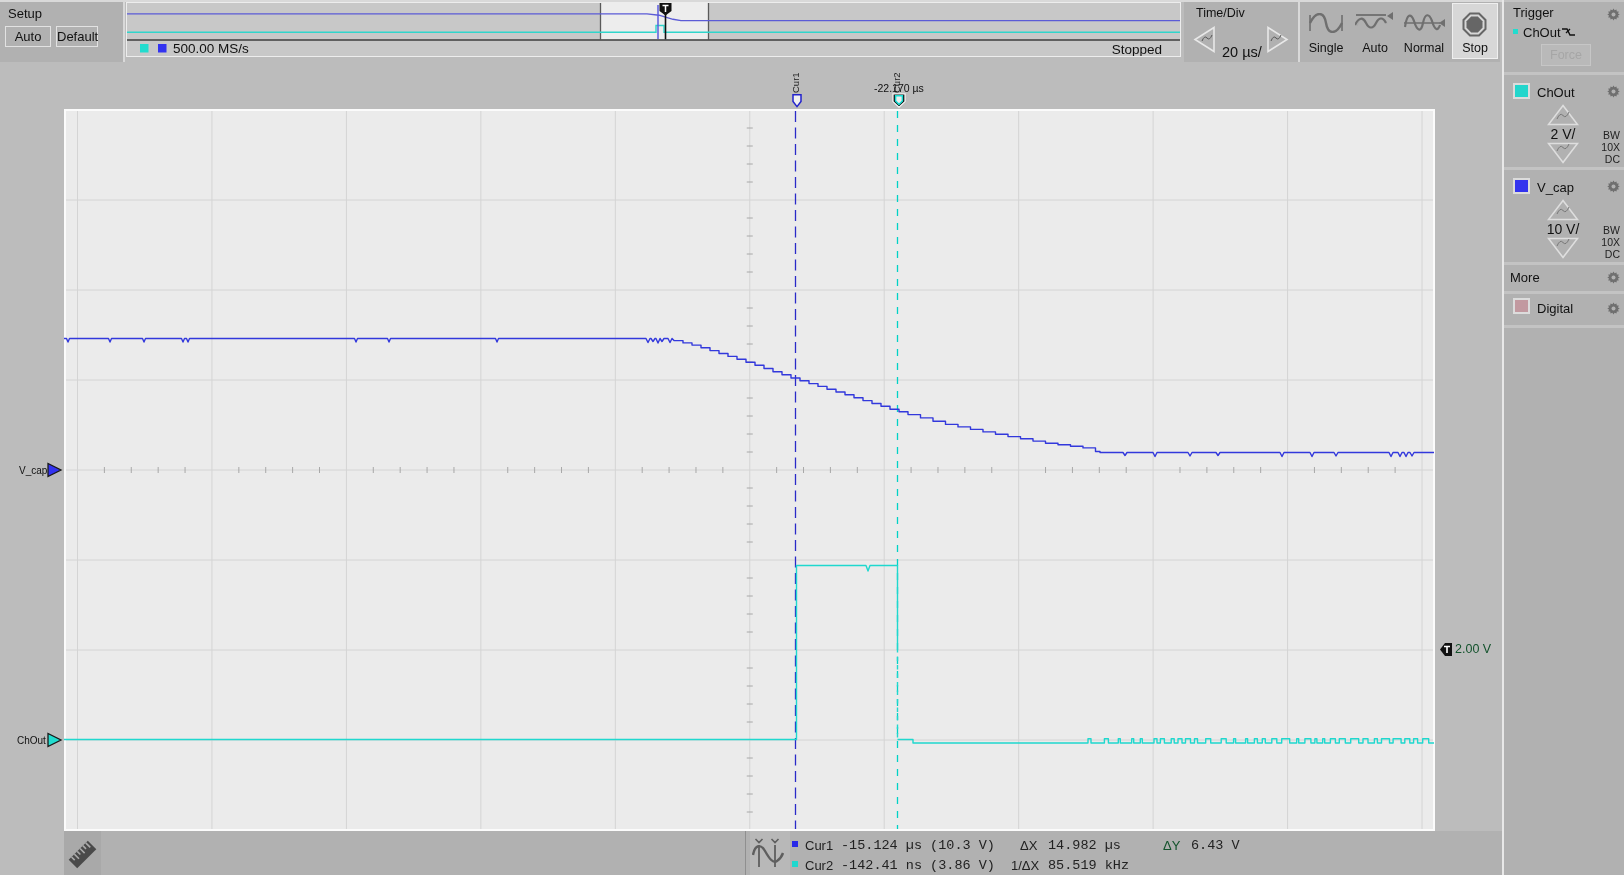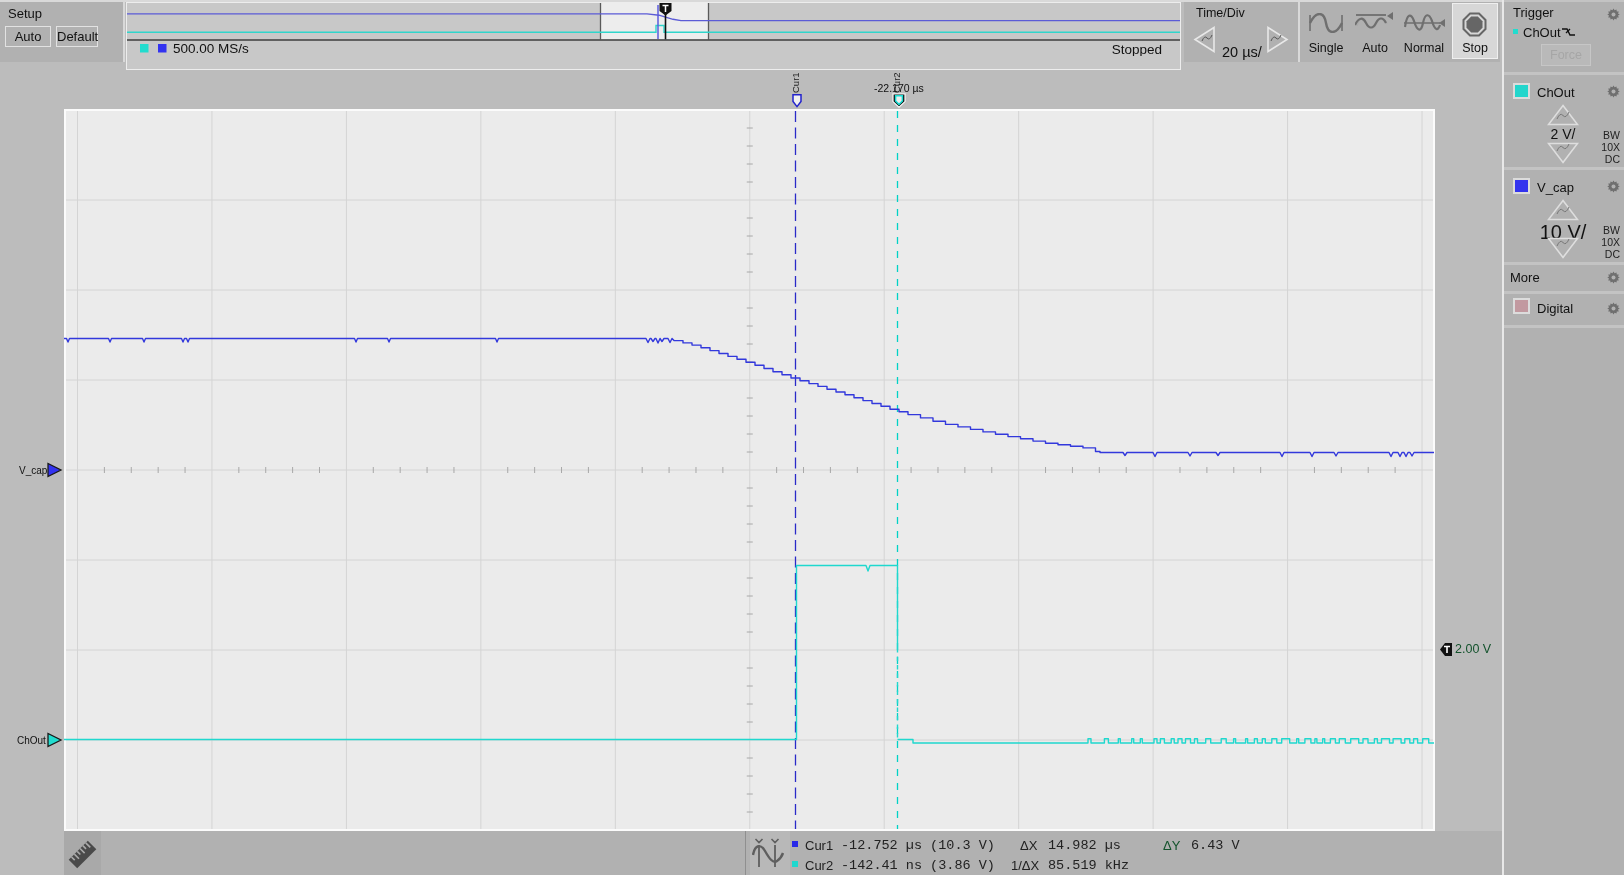--- a/index.html
+++ b/index.html
@@ -15,21 +15,21 @@
 </style></head><body>
 
 <div class="abs" style="left:0;top:0;width:1624px;height:2px;background:#d9d9d9"></div>
 
 <div class="sec" style="left:0;top:2px;width:123px;height:60px"></div>
 <div class="lbl" style="left:8px;top:6px">Setup</div>
 <div class="btn" style="left:5px;top:26px;width:46px;height:21px;line-height:19px">Auto</div>
 <div class="btn" style="left:56px;top:26px;width:42px;height:21px;line-height:19px">Default</div>
 <div class="abs" style="left:123px;top:2px;width:2px;height:60px;background:#d9d9d9"></div>
 
-<div class="abs" style="left:126px;top:2px;width:1055px;height:68px;background:#c8c8c8;border:1px solid #ededed">
+<div class="abs" style="left:126px;top:2px;width:1055px;height:55px;background:#c8c8c8;border:1px solid #ededed">
   <svg width="1053" height="53" viewBox="0 0 1053 53">
     <rect x="473" y="0" width="108" height="36.5" fill="#ededed"></rect>
     <line x1="473.5" y1="0" x2="473.5" y2="36.5" stroke="#5a5a5a" stroke-width="1.3"></line>
     <line x1="581.5" y1="0" x2="581.5" y2="36.5" stroke="#5a5a5a" stroke-width="1.3"></line>
     <polyline points="0,10.9 520,10.9 532,12.2 546,16.3 554,17.6 1053,17.6" fill="none" stroke="#5b5bd6" stroke-width="1.4"></polyline>
     <polyline points="0,29.3 529,29.3 529,22.5 537,22.5 537,29.3 1053,29.3" fill="none" stroke="#30d5cb" stroke-width="1.4"></polyline>
     <line x1="531" y1="2" x2="531" y2="36" stroke="#5b5bdc" stroke-width="1.5"></line>
     <line x1="538.5" y1="11" x2="538.5" y2="36.5" stroke="#111" stroke-width="1.6"></line>
     <path d="M532.5 0 L544.5 0 L544.5 8 L538.5 12.5 L532.5 8 Z" fill="#111"></path>
     <path d="M535.5 2.6 L541.5 2.6 M538.5 2.6 L538.5 9" stroke="#fff" stroke-width="1.5" fill="none"></path>
@@ -117,21 +117,21 @@
 <div class="abs" style="left:1513px;top:178px;width:17px;height:16px;background:#3333ee;border:2px solid #dcdcdc"></div>
 <div class="lbl" style="left:1537px;top:180px">V_cap</div>
 <svg class="abs" style="left:1607px;top:180px" width="13" height="13" viewBox="0 0 13 13">
   <path d="M6.5 0.5 L7.6 2.2 L9.5 1.5 L9.8 3.5 L11.8 3.6 L11 5.5 L12.7 6.5 L11 7.5 L11.8 9.4 L9.8 9.5 L9.5 11.5 L7.6 10.8 L6.5 12.5 L5.4 10.8 L3.5 11.5 L3.2 9.5 L1.2 9.4 L2 7.5 L0.3 6.5 L2 5.5 L1.2 3.6 L3.2 3.5 L3.5 1.5 L5.4 2.2 Z" fill="#6f6f6f"></path>
   <circle cx="6.5" cy="6.5" r="2" fill="#b1b1b1"></circle>
 </svg>
 <svg class="abs" style="left:1547px;top:199px" width="32" height="22" viewBox="0 0 32 22">
   <path d="M16 1.5 L30.5 20.5 L1.5 20.5 Z" fill="none" stroke="#dedede" stroke-width="1.6"></path>
   <path d="M10 15 q3-7 6-3.5 q3 3.5 6-3.5" fill="none" stroke="#777" stroke-width="1"></path>
 </svg>
-<div class="lbl" style="left:1563px;top:221px;font-size:20px;transform:translateX(-50%)">10 V/</div>
+<div class="lbl" style="left:1563px;top:221px;font-size:14px;transform:translateX(-50%)">10 V/</div>
 <div class="small3" style="left:1580px;top:224px;width:40px;line-height:12px;font-size:10.5px">BW<br>10X<br>DC</div>
 <svg class="abs" style="left:1547px;top:237px" width="32" height="22" viewBox="0 0 32 22">
   <path d="M16 20.5 L30.5 1.5 L1.5 1.5 Z" fill="none" stroke="#dedede" stroke-width="1.6"></path>
   <path d="M10 9 q3-7 6-3.5 q3 3.5 6-3.5" fill="none" stroke="#777" stroke-width="1"></path>
 </svg>
 <div class="sec" style="left:1504px;top:265px;width:120px;height:26px"></div>
 <div class="lbl" style="left:1510px;top:270px">More</div>
 <svg class="abs" style="left:1607px;top:271px" width="13" height="13" viewBox="0 0 13 13">
   <path d="M6.5 0.5 L7.6 2.2 L9.5 1.5 L9.8 3.5 L11.8 3.6 L11 5.5 L12.7 6.5 L11 7.5 L11.8 9.4 L9.8 9.5 L9.5 11.5 L7.6 10.8 L6.5 12.5 L5.4 10.8 L3.5 11.5 L3.2 9.5 L1.2 9.4 L2 7.5 L0.3 6.5 L2 5.5 L1.2 3.6 L3.2 3.5 L3.5 1.5 L5.4 2.2 Z" fill="#6f6f6f"></path>
   <circle cx="6.5" cy="6.5" r="2" fill="#b1b1b1"></circle>
@@ -285,20 +285,20 @@
 <div class="abs" style="left:750px;top:831px;width:40px;height:44px;background:#b8b8b8"></div>
 <svg class="abs" style="left:752px;top:837px" width="36" height="34" viewBox="0 0 36 34">
   <path d="M7 8 L7 30 M23 8 L23 30" stroke="#5f5f5f" stroke-width="1.8"></path>
   <path d="M3.5 2 L7 5.5 L10.5 2 M19.5 2 L23 5.5 L26.5 2" stroke="#5f5f5f" stroke-width="1.6" fill="none"></path>
   <path d="M1 18 C3 7 9 7 13 14 C17 21 21 27 25 24 C28 22 30 19 31 16" stroke="#5f5f5f" stroke-width="2.4" fill="none"></path>
 </svg>
 <div class="abs" style="left:792px;top:841px;width:6px;height:6px;background:#2929e8"></div>
 <div class="abs" style="left:792px;top:861px;width:6px;height:6px;background:#1fd8ce"></div>
 <div class="abs" style="left:805px;top:838px;font-size:13px;color:#222">Cur1</div>
 <div class="abs" style="left:805px;top:858px;font-size:13px;color:#222">Cur2</div>
-<div class="abs" style="left:841px;top:838px;font-size:13.5px;color:#222;font-family:'Liberation Mono',monospace">-12.752 µs (10.3 V)</div>
+<div class="abs" style="left:841px;top:838px;font-size:13.5px;color:#222;font-family:'Liberation Mono',monospace">-15.124 µs (10.3 V)</div>
 <div class="abs" style="left:841px;top:858px;font-size:13.5px;color:#222;font-family:'Liberation Mono',monospace">-142.41 ns (3.86 V)</div>
 <div class="abs" style="left:1020px;top:838px;font-size:13px;color:#222">ΔX</div>
 <div class="abs" style="left:1011px;top:858px;font-size:13px;color:#222">1/ΔX</div>
 <div class="abs" style="left:1048px;top:838px;font-size:13.5px;color:#222;font-family:'Liberation Mono',monospace">14.982 µs</div>
 <div class="abs" style="left:1048px;top:858px;font-size:13.5px;color:#222;font-family:'Liberation Mono',monospace">85.519 kHz</div>
 <div class="abs" style="left:1163px;top:838px;font-size:13px;color:#14532d">ΔY</div>
 <div class="abs" style="left:1191px;top:838px;font-size:13.5px;color:#222;font-family:'Liberation Mono',monospace">6.43 V</div>
 
 </body></html>

